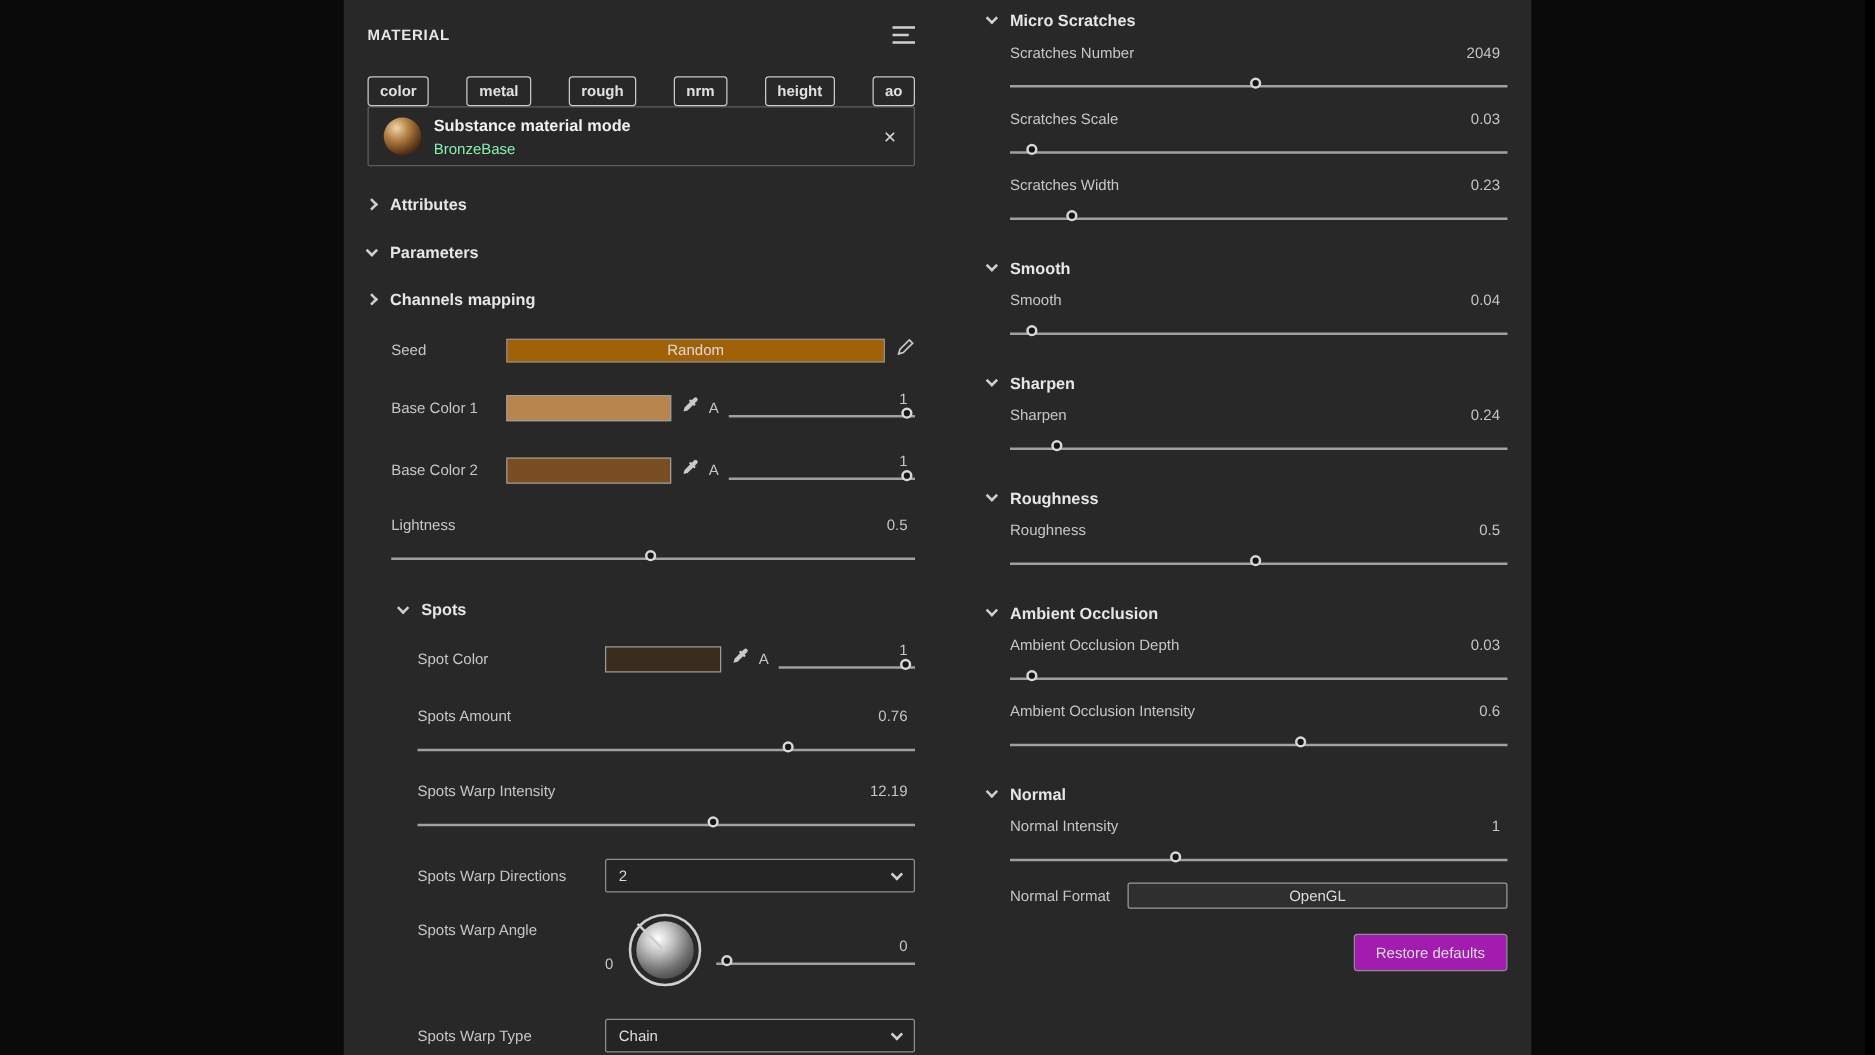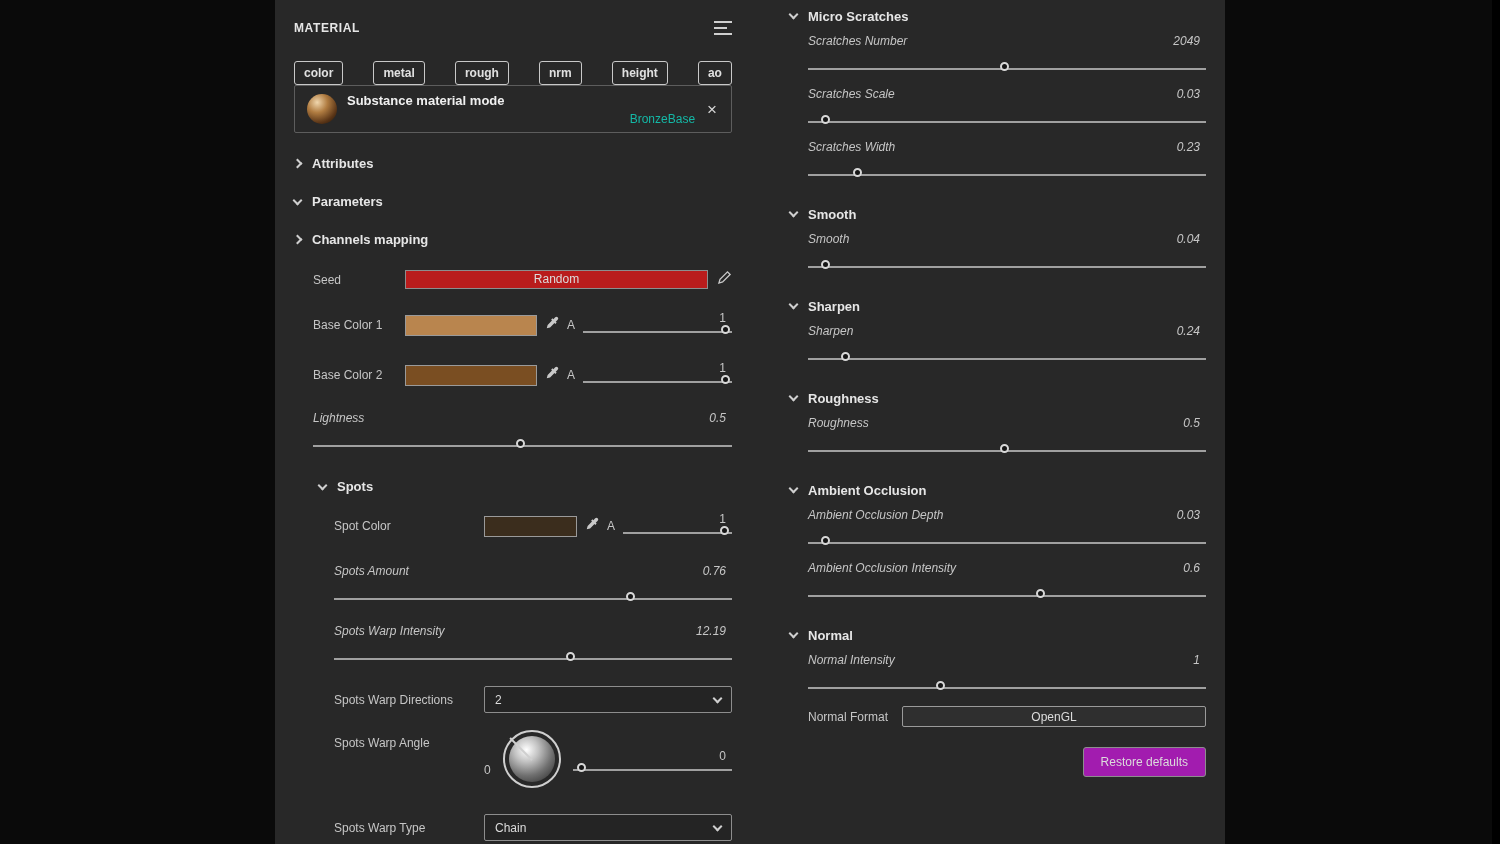--- a/index.html
+++ b/index.html
@@ -24,59 +24,59 @@
           font-size:12px; font-weight:bold; padding:4px 9px; line-height:14px; cursor:pointer;
           font-family:"Liberation Sans",sans-serif; }
 
   
   .card { border:1px solid #5d5d5d; border-radius:2px; height:48px;
           display:flex; align-items:center; padding:6px 12px; gap:10px; }
   .sphere { width:30px; height:30px; border-radius:50%; flex:0 0 auto;
             background: radial-gradient(circle at 34% 28%, #f0d6ad, #b07c41 35%, #5a3517 70%, #160d05 100%); }
   .card-texts { display:flex; flex-direction:column; gap:4px; flex:1; }
   .card-title { color:#f0f0f0; font-size:13px; font-weight:bold; }
-  .card-sub { color:#14b8a6; font-size:12px;text-align:right; }
+  .card-sub { color:#86efac; font-size:12px; }
   .close-x { color:#d6d6d6; font-size:17px; line-height:17px; cursor:pointer; padding:0 2px; }
 
   
   .tree-row { display:flex; align-items:center; gap:11px; margin:23px 0; cursor:pointer; height:15px; }
   .tree-label { color:#e6e6e6; font-size:13px; font-weight:bold; }
   .chev { width:7px; height:7px; border-right:2px solid #cfcfcf; border-bottom:2px solid #cfcfcf; flex:0 0 auto; }
   .chev.right { transform:rotate(-45deg); margin-top:-1px; }
   .chev.down  { transform:rotate(45deg);  margin-top:-3px; }
 
   .params-children { margin-left:19px; }
   .spots-hdr { margin-left:6px; margin-top:26px; margin-bottom:18px; }
   .spots-children { margin-left:21px; }
 
   
   .seed-row { display:flex; align-items:center; margin-top:18px; }
   .row-label { color:#c6c6c6; font-size:12px; }
   .w92  { width:92px;  flex:0 0 auto; }
   .w150 { width:150px; flex:0 0 auto; }
-  .seed-box { flex:1; height:19px; border:1px solid #8d8d8d; background:#b91c1c; color:#dcdcdc;
+  .seed-box { flex:1; height:19px; border:1px solid #8d8d8d; background:#a16207; color:#dcdcdc;
               font-size:12px; text-align:center; line-height:17px; cursor:text; }
   .pencil { margin-left:9px; cursor:pointer; flex:0 0 auto; }
 
   .color-row { display:flex; align-items:center; margin-top:22px; }
   .swatch { height:21px; border:1px solid #9a9a9a; cursor:pointer; flex:0 0 auto; }
   .sw132 { width:132px; }
   .sw93  { width:93px; }
   .dropper { margin-left:8px; cursor:pointer; flex:0 0 auto; }
   .alpha-a { color:#c6c6c6; font-size:12px; margin-left:8px; flex:0 0 auto; }
   .alpha { flex:1; margin-left:8px; display:flex; flex-direction:column; }
   .alpha-val { color:#c6c6c6; font-size:12px; text-align:right; padding-right:6px; }
 
   .slider { position:relative; height:14px; cursor:pointer; }
   .slider .track { position:absolute; left:0; right:0; top:6px; height:2px; background:#a0a0a0; }
   .slider .knob { position:absolute; top:0; width:9px; height:9px; border:2px solid #d8d8d8;
                   border-radius:50%; background:#151515; }
 
   .param { margin-bottom:11px; }
-  .param-top { display:flex; justify-content:space-between; align-items:flex-start; height:16px; margin-bottom:12px;font-style:italic; }
+  .param-top { display:flex; justify-content:space-between; align-items:center; height:16px; margin-bottom:12px; }
   .pvalue { color:#c6c6c6; font-size:12px; padding-right:6px; }
 
   .select-row { display:flex; align-items:center; margin-top:20px; }
   .dropdown { flex:1; height:27px; border:1px solid #8d8d8d; border-radius:2px; background:#242424;
               display:flex; align-items:center; justify-content:space-between; padding:0 10px; cursor:pointer; }
   .dropdown .dval { color:#dcdcdc; font-size:12px; }
   .dd-chev { width:7px; height:7px; border-right:2px solid #cfcfcf; border-bottom:2px solid #cfcfcf;
              transform:rotate(45deg); margin-top:-3px; }
 
   .angle-row { display:flex; align-items:flex-start; margin-top:17px; }

